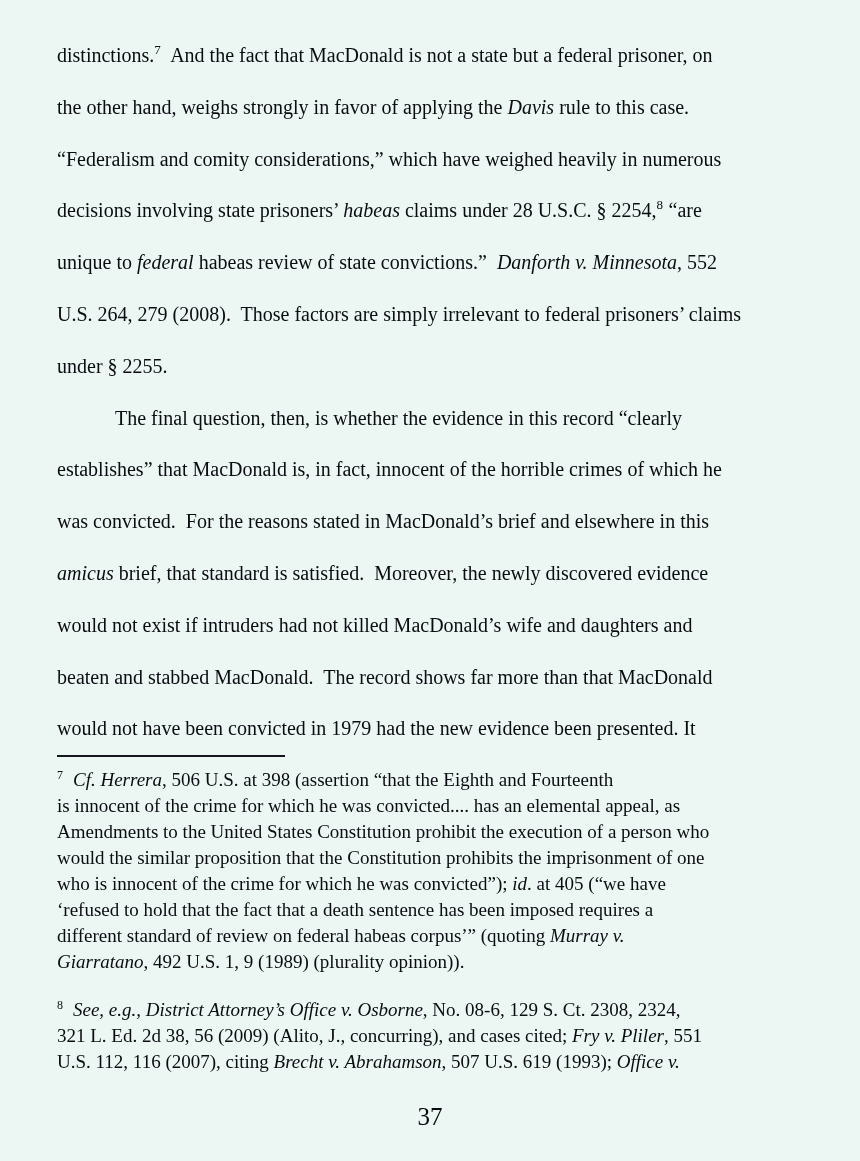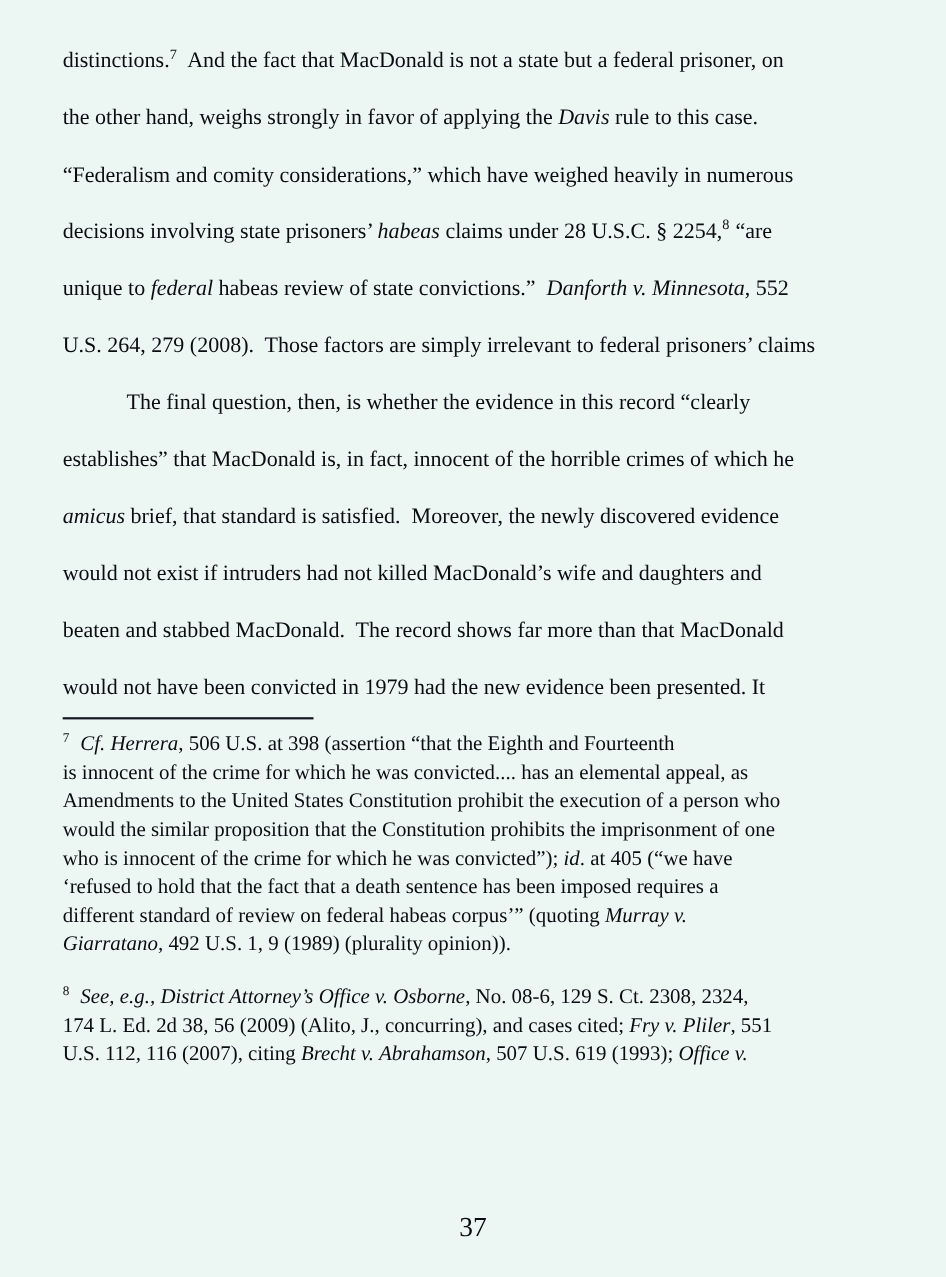--- a/index.html
+++ b/index.html
@@ -63,43 +63,45 @@
 <div class="page">
   <div class="content">
     <div id="body-text">
         <div class="para">
           <div class="body-line"><span>distinctions.</span><sup class="supr">7</sup><span>  And the fact that MacDonald is not a state but a federal prisoner, on</span></div>
           <div class="body-line"><span>the other hand, weighs strongly in favor of applying the </span><span class="it">Davis</span><span> rule to this case.</span></div>
           <div class="body-line"><span>“Federalism and comity considerations,” which have weighed heavily in numerous</span></div>
           <div class="body-line"><span>decisions involving state prisoners’ </span><span class="it">habeas</span><span> claims under 28 U.S.C. § 2254,</span><sup class="supr">8</sup><span> “are</span></div>
           <div class="body-line"><span>unique to </span><span class="it">federal</span><span> habeas review of state convictions.”  </span><span class="it">Danforth v. Minnesota</span><span>, 552</span></div>
           <div class="body-line"><span>U.S. 264, 279 (2008).  Those factors are simply irrelevant to federal prisoners’ claims</span></div>
+          <div class="body-line"><span>under § 2255.</span></div>
         </div>
         <div class="para indent">
           <div class="body-line"><span>The final question, then, is whether the evidence in this record “clearly</span></div>
           <div class="body-line"><span>establishes” that MacDonald is, in fact, innocent of the horrible crimes of which he</span></div>
+          <div class="body-line"><span>was convicted.  For the reasons stated in MacDonald’s brief and elsewhere in this</span></div>
           <div class="body-line"><span class="it">amicus</span><span> brief, that standard is satisfied.  Moreover, the newly discovered evidence</span></div>
           <div class="body-line"><span>would not exist if intruders had not killed MacDonald’s wife and daughters and</span></div>
           <div class="body-line"><span>beaten and stabbed MacDonald.  The record shows far more than that MacDonald</span></div>
           <div class="body-line"><span>would not have been convicted in 1979 had the new evidence been presented. It</span></div>
         </div>
       </div>
     <hr class="fn-sep">
     <div id="footnotes" class="footnotes">
         <div class="footnote">
           <div class="fn-line"><sup class="supr">7</sup><span>  </span><span class="it">Cf. Herrera</span><span>, 506 U.S. at 398 (assertion “that the Eighth and Fourteenth</span></div>
           <div class="fn-line"><span>is innocent of the crime for which he was convicted.... has an elemental appeal, as</span></div>
           <div class="fn-line"><span>Amendments to the United States Constitution prohibit the execution of a person who</span></div>
           <div class="fn-line"><span>would the similar proposition that the Constitution prohibits the imprisonment of one</span></div>
           <div class="fn-line"><span>who is innocent of the crime for which he was convicted”); </span><span class="it">id</span><span>. at 405 (“we have</span></div>
           <div class="fn-line"><span>‘refused to hold that the fact that a death sentence has been imposed requires a</span></div>
           <div class="fn-line"><span>different standard of review on federal habeas corpus’” (quoting </span><span class="it">Murray v.</span></div>
           <div class="fn-line"><span class="it">Giarratano</span><span>, 492 U.S. 1, 9 (1989) (plurality opinion)).</span></div>
         </div>
         <div class="footnote">
           <div class="fn-line"><sup class="supr">8</sup><span>  </span><span class="it">See, e.g., District Attorney’s Office v. Osborne</span><span>, No. 08-6, 129 S. Ct. 2308, 2324,</span></div>
-          <div class="fn-line"><span>174 L. Ed. 2d 38, 56 (2009) (Alito, J., concurring), and cases cited; </span><span class="it">Fry v. Pliler</span><span>, 551</span></div>
+          <div class="fn-line"><span>321 L. Ed. 2d 38, 56 (2009) (Alito, J., concurring), and cases cited; </span><span class="it">Fry v. Pliler</span><span>, 551</span></div>
           <div class="fn-line"><span>U.S. 112, 116 (2007), citing </span><span class="it">Brecht v. Abrahamson</span><span>, 507 U.S. 619 (1993); </span><span class="it">Office v.</span></div>
         </div>
       </div>
   </div>
   <div class="page-number">37</div>
 </div>
 
 </body></html>

